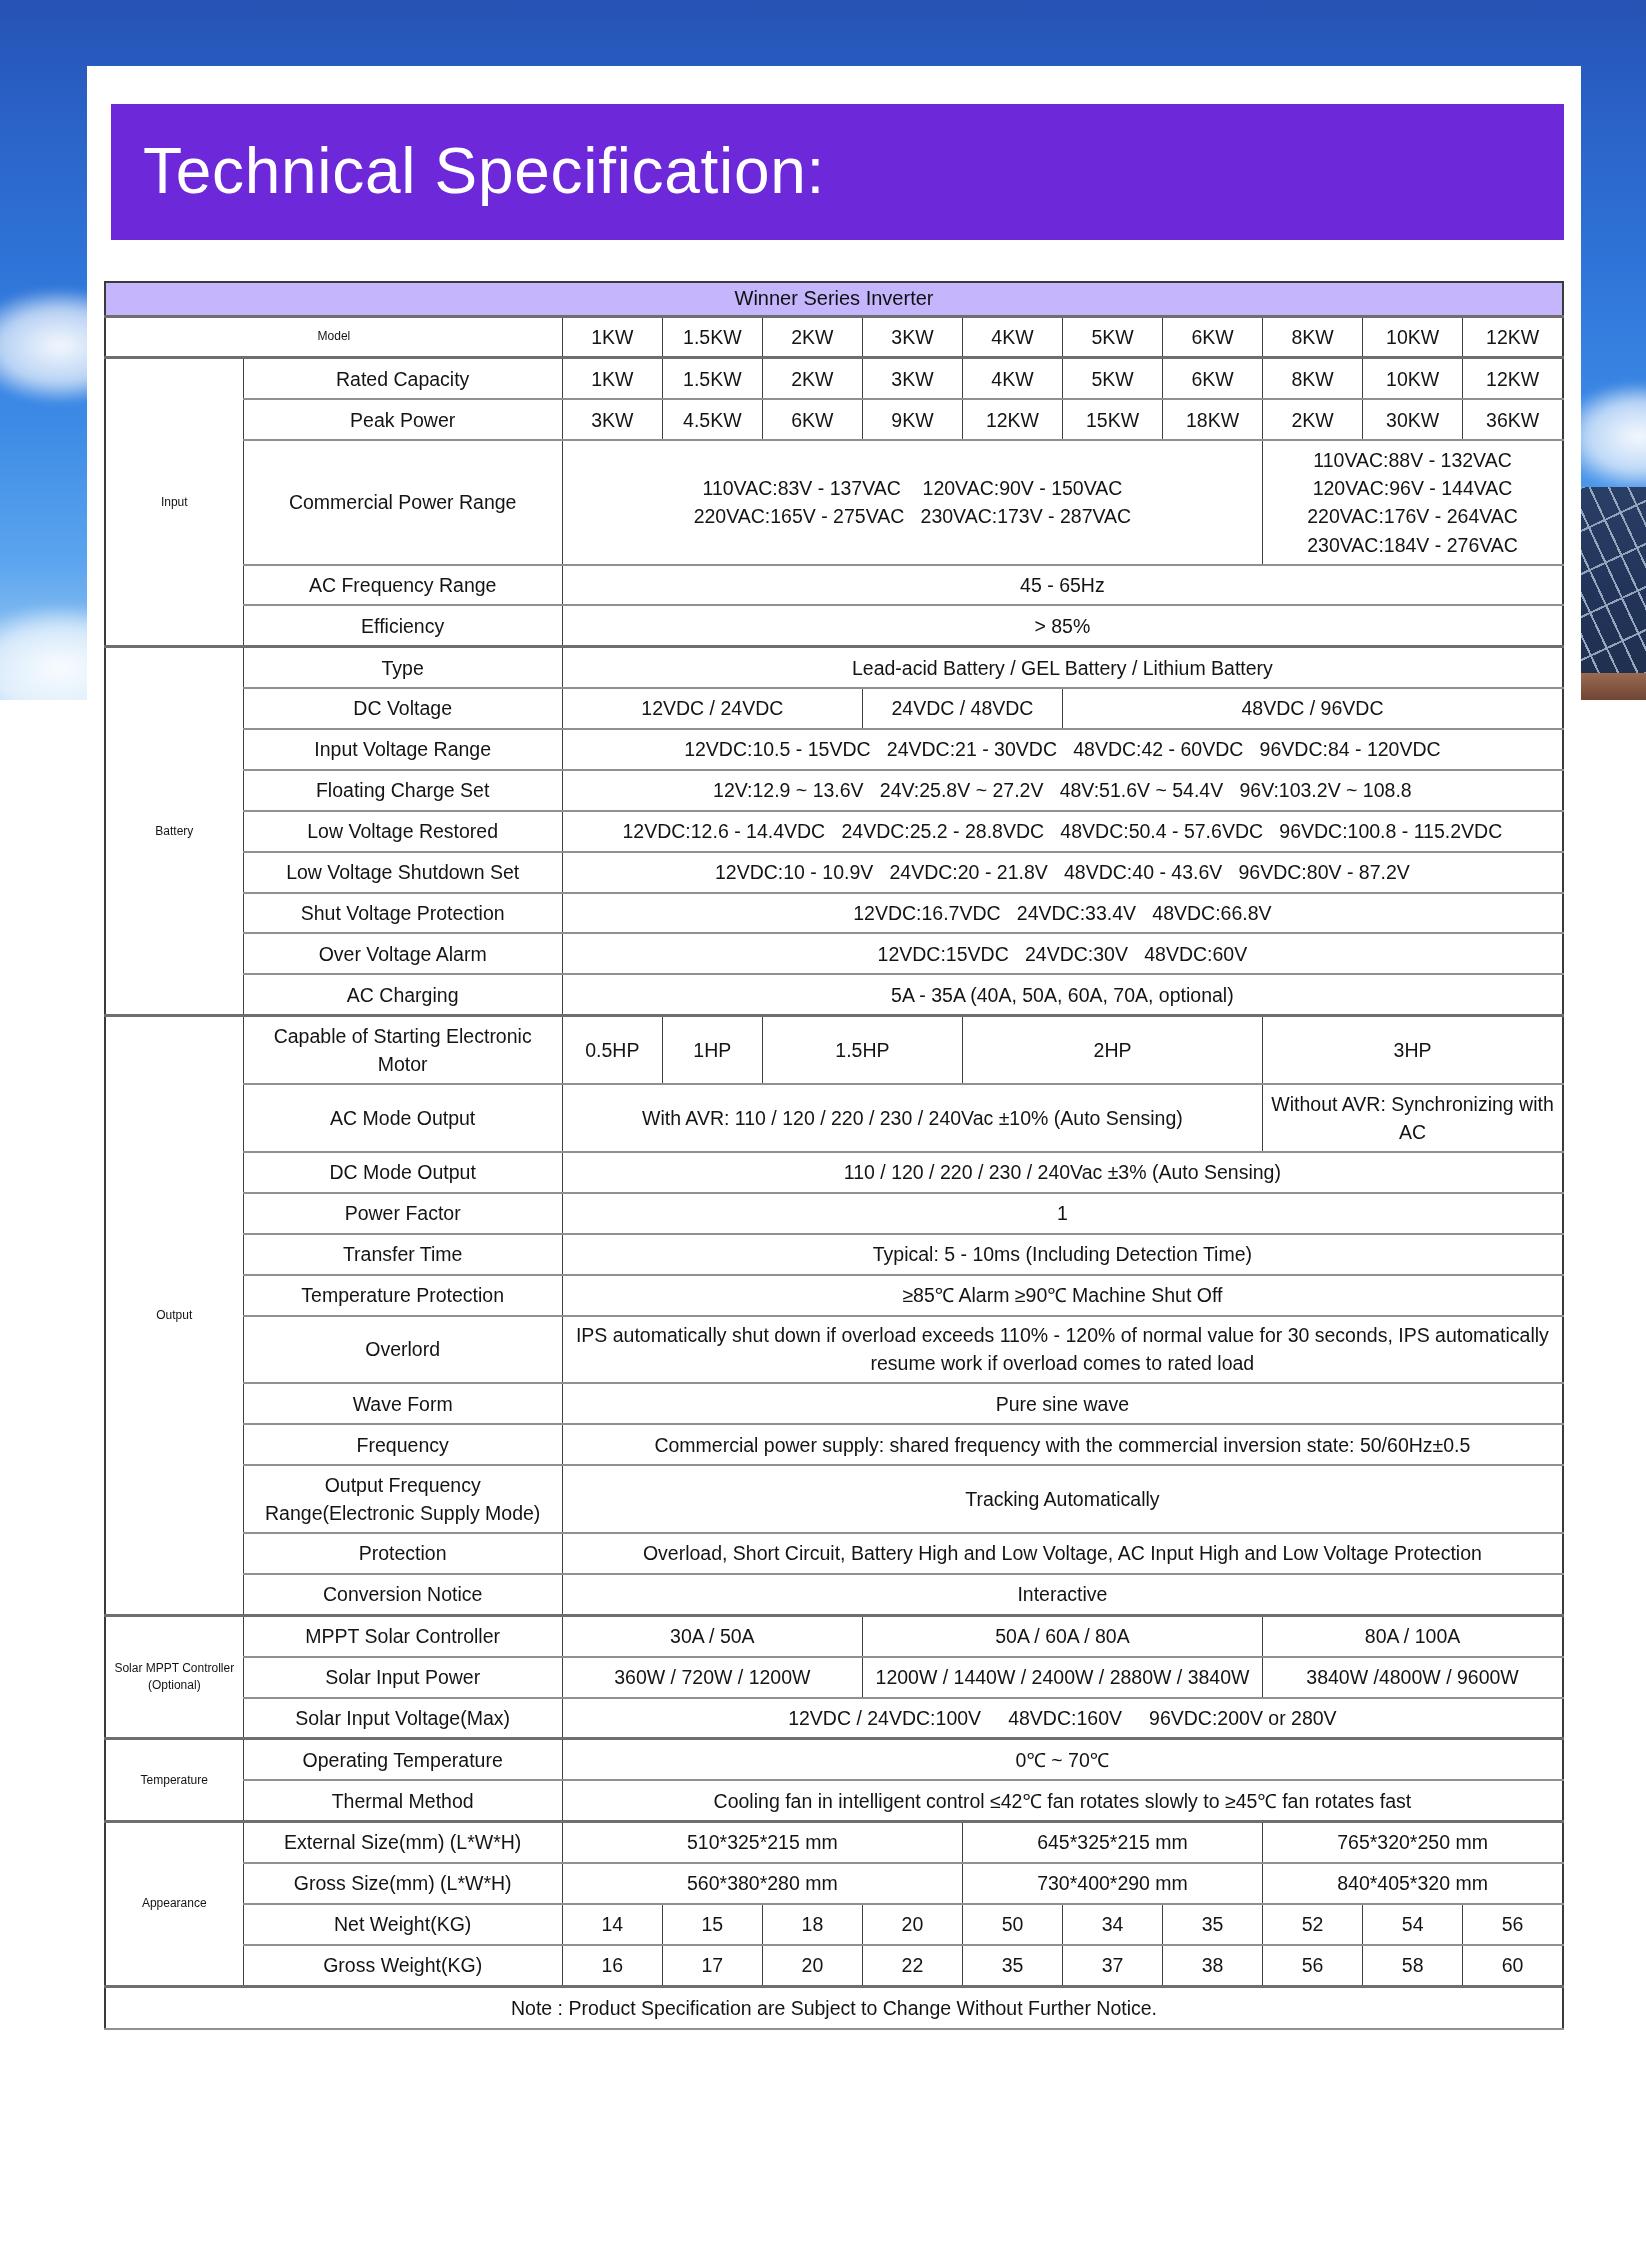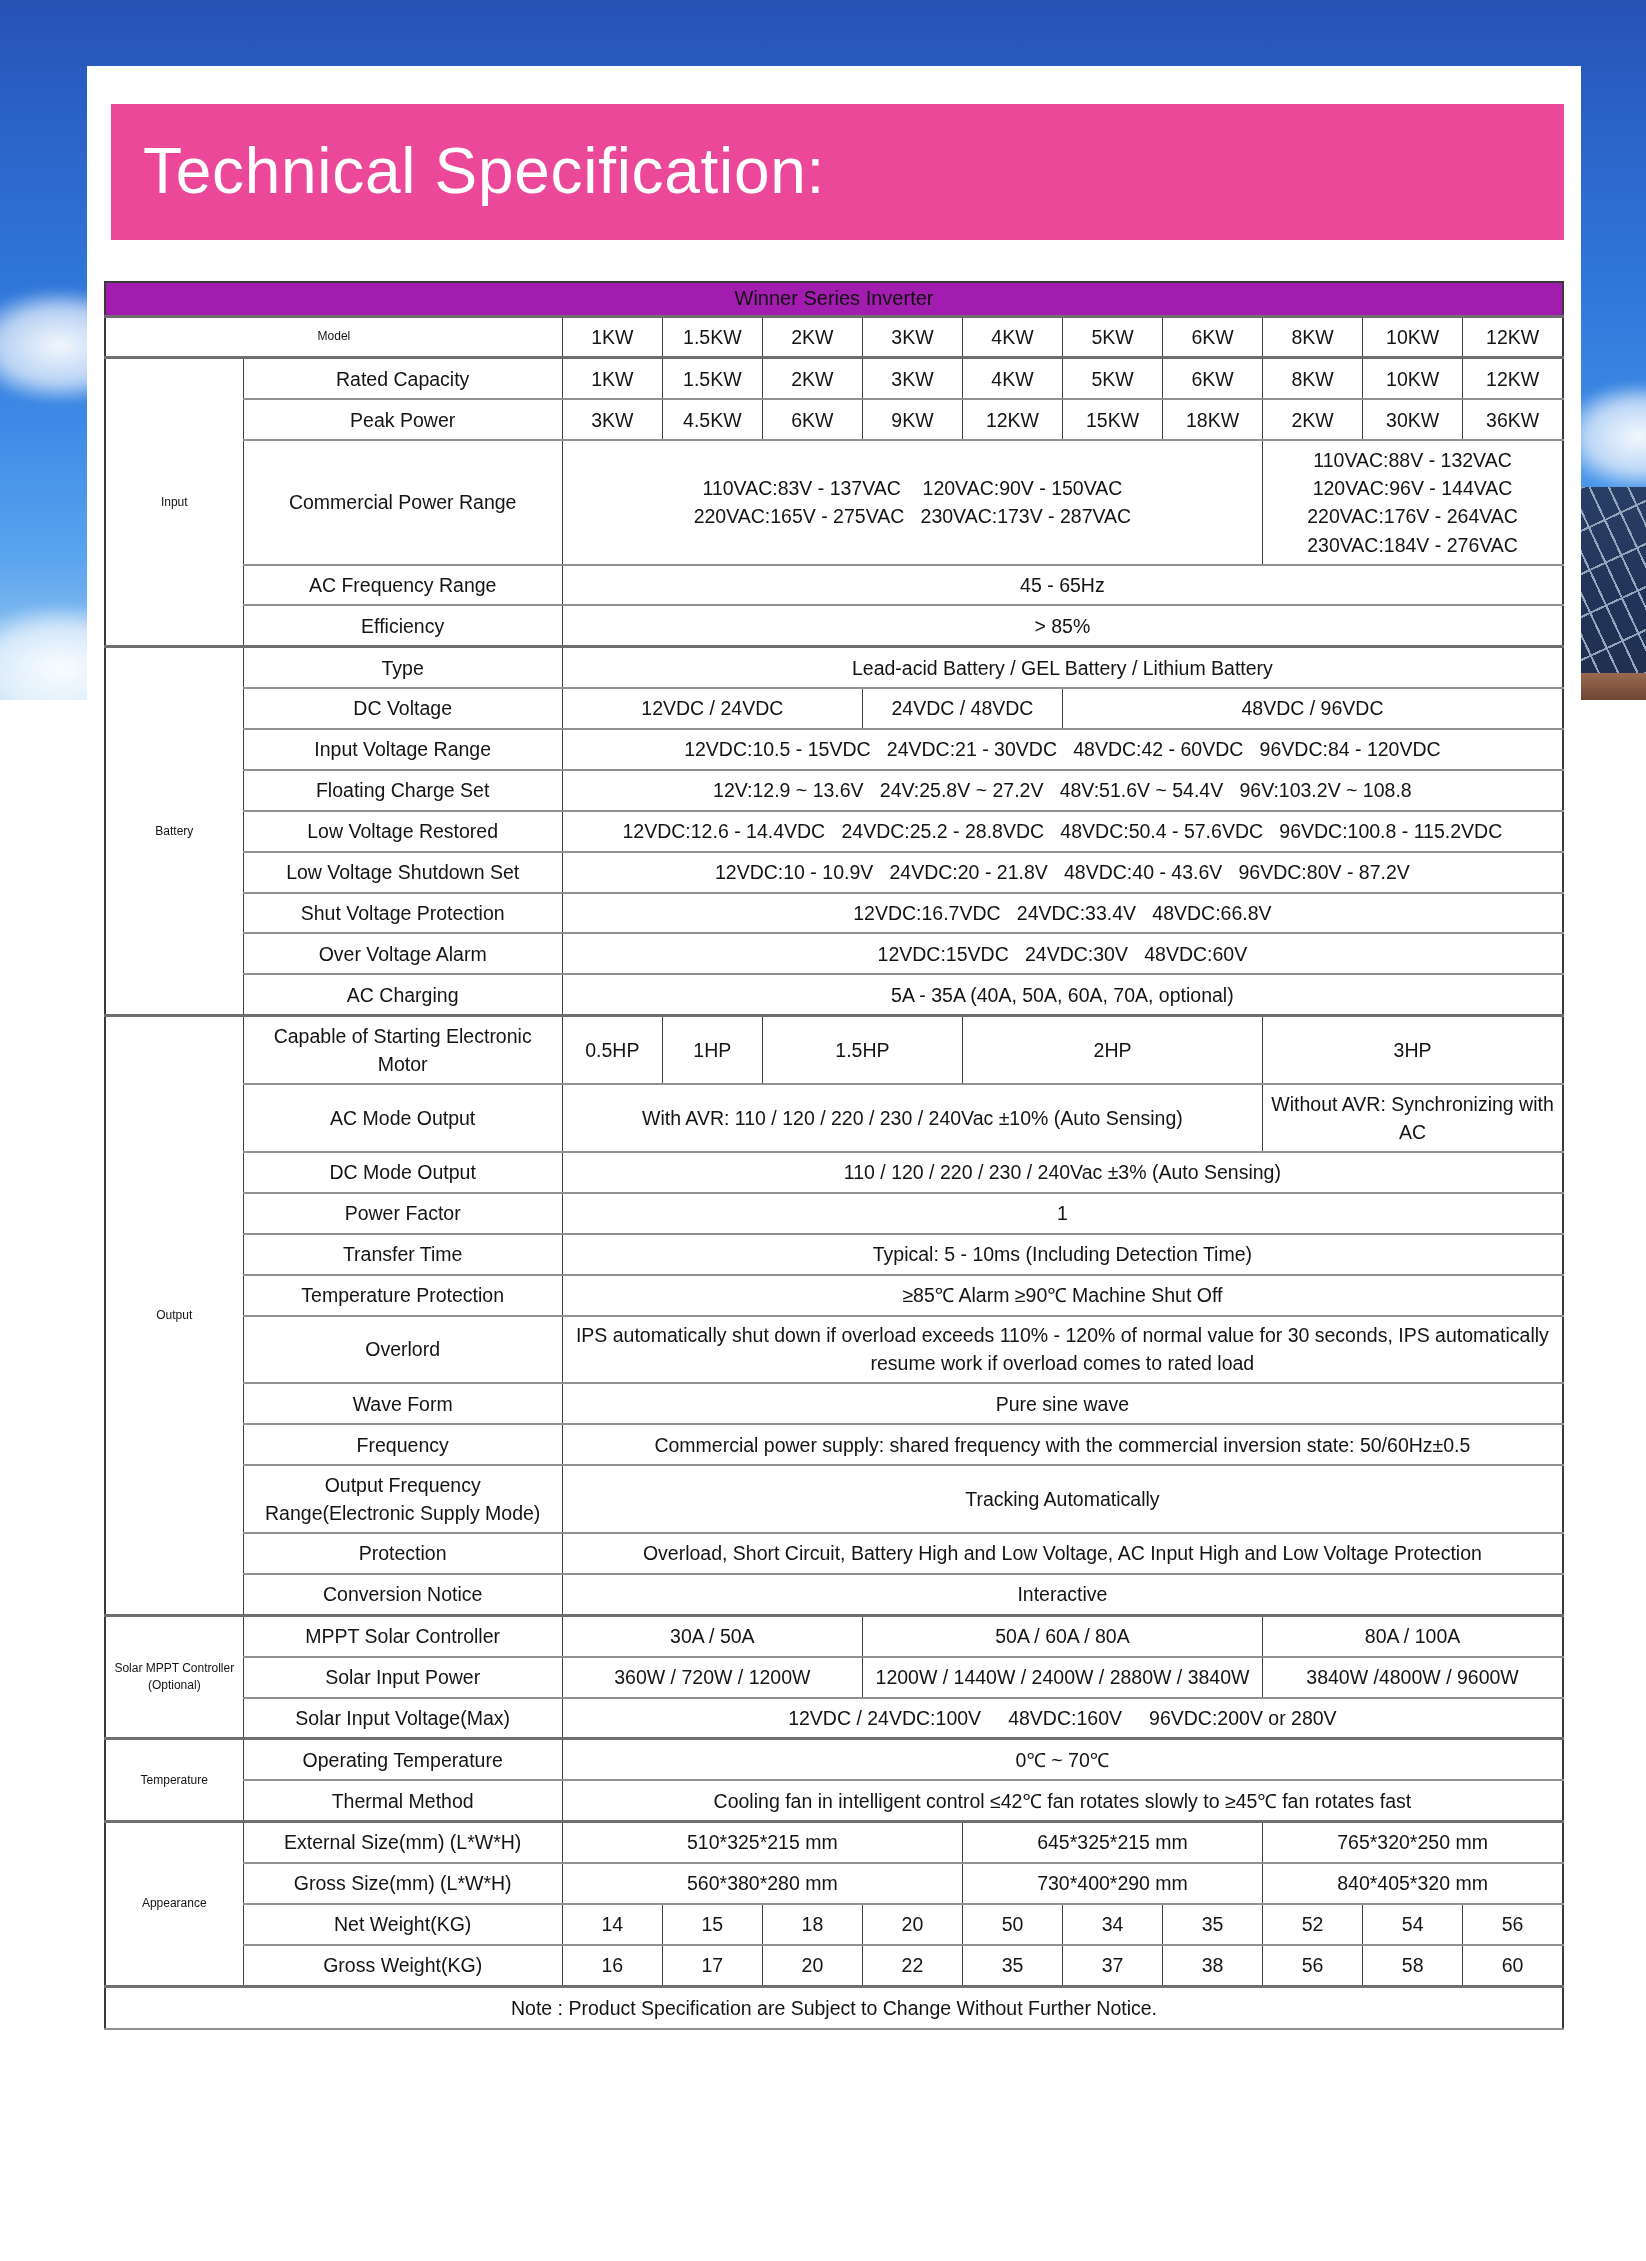--- a/index.html
+++ b/index.html
@@ -43,21 +43,21 @@
   
   .page {
     position:absolute; left:87px; top:66px;
     width:1494px; height:2195px;
     background:#ffffff;
   }
 
   .banner {
     position:absolute; left:24px; top:38px;
     width:1453px; height:136px;
-    background:#ec4899;
+    background:#6d28d9;
   }
   .banner .title {
     color:#ffffff;
     font-size:64px;
     line-height:1;
     letter-spacing:0.7px;
     padding:35px 0 0 32px;
     white-space:nowrap;
   }
 
@@ -67,21 +67,21 @@
     width:1460px;
     border-collapse:collapse;
     table-layout:fixed;
     border:2px solid #3a3a3a;
   }
   col.c-cat   { width:138px; }
   col.c-param { width:319px; }
   col.c-data  { width:100px; }
 
   th.table-header {
-    background:#a21caf;
+    background:#c4b5fd;
     height:29.5px;
     font-size:20px; font-weight:400; color:#101010;
     border:1.3px solid #3a3a3a;
     text-align:center;
   }
   td {
     border-left:1.3px solid #3f3f3f;
     border-right:1.3px solid #3f3f3f;
     border-top:2px solid #909090;
     border-bottom:2px solid #909090;

